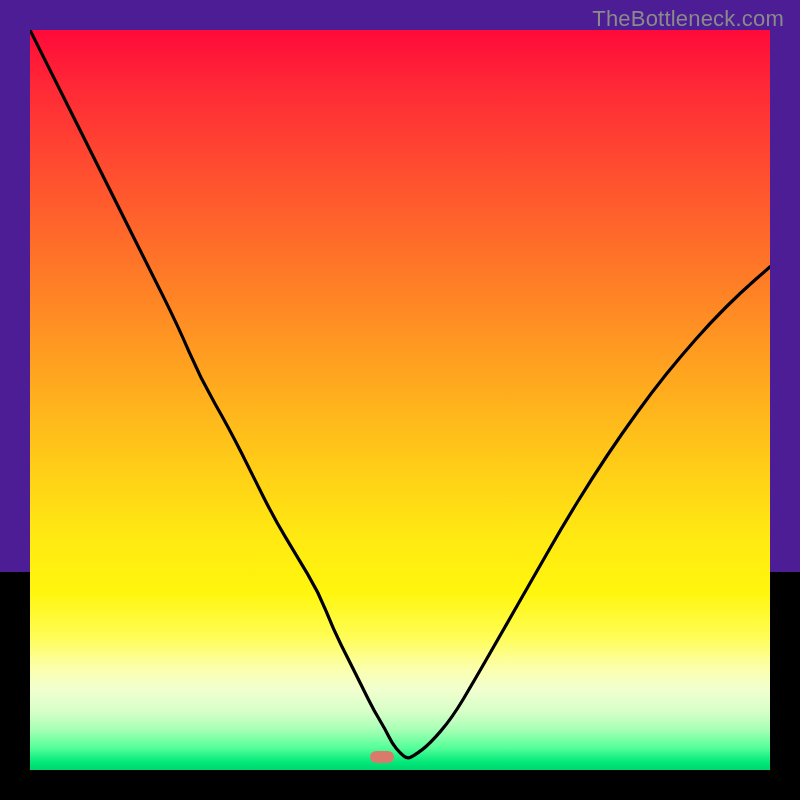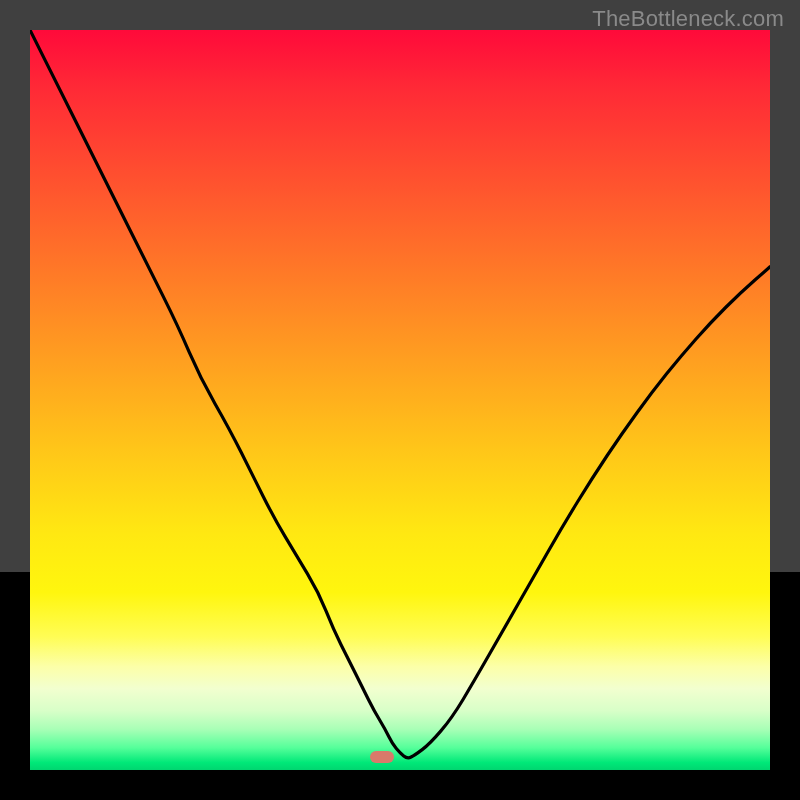--- a/index.html
+++ b/index.html
@@ -8,21 +8,21 @@
     width: 800px;
     height: 800px;
     background: #000;
     overflow: hidden;
     font-family: Arial, Helvetica, sans-serif;
   }
   .frame {
     position: relative;
     width: 800px;
     height: 572px;
-    background: #404040;
+    background: #4c1d95;
   }
   .plot-area {
     position: absolute;
     left: 30px;
     top: 30px;
     width: 740px;
     height: 740px;
     
     background: linear-gradient(
       to bottom,

